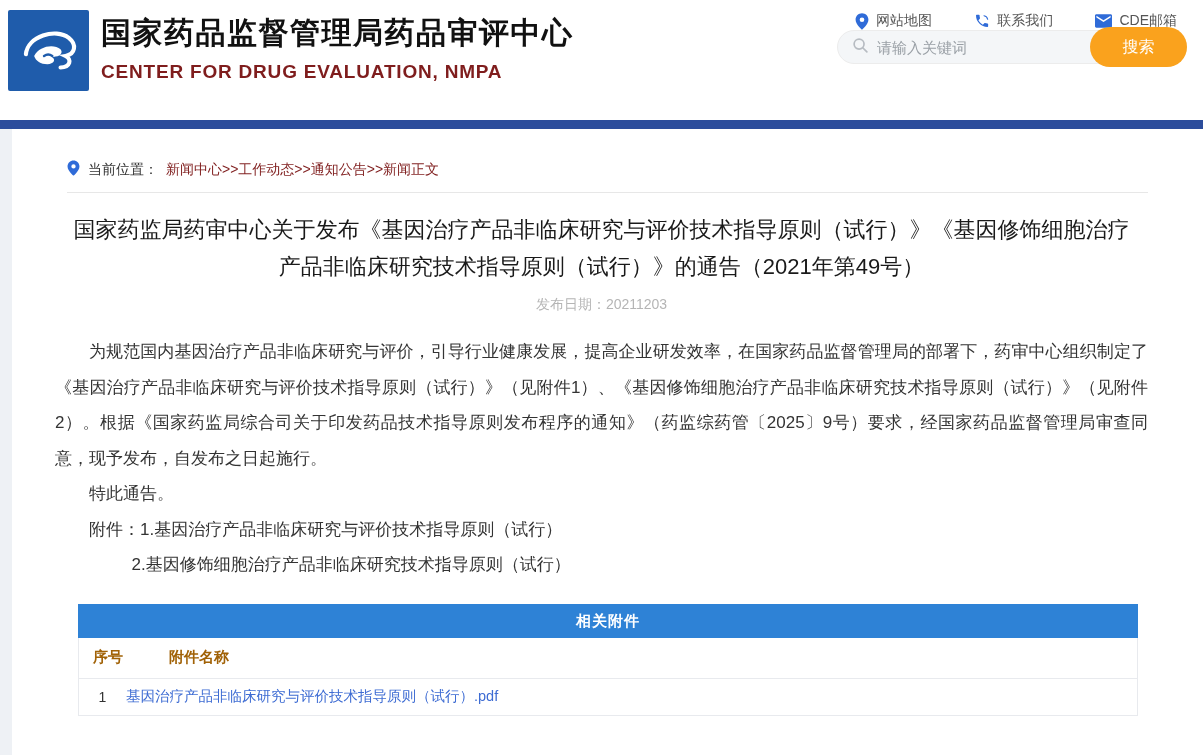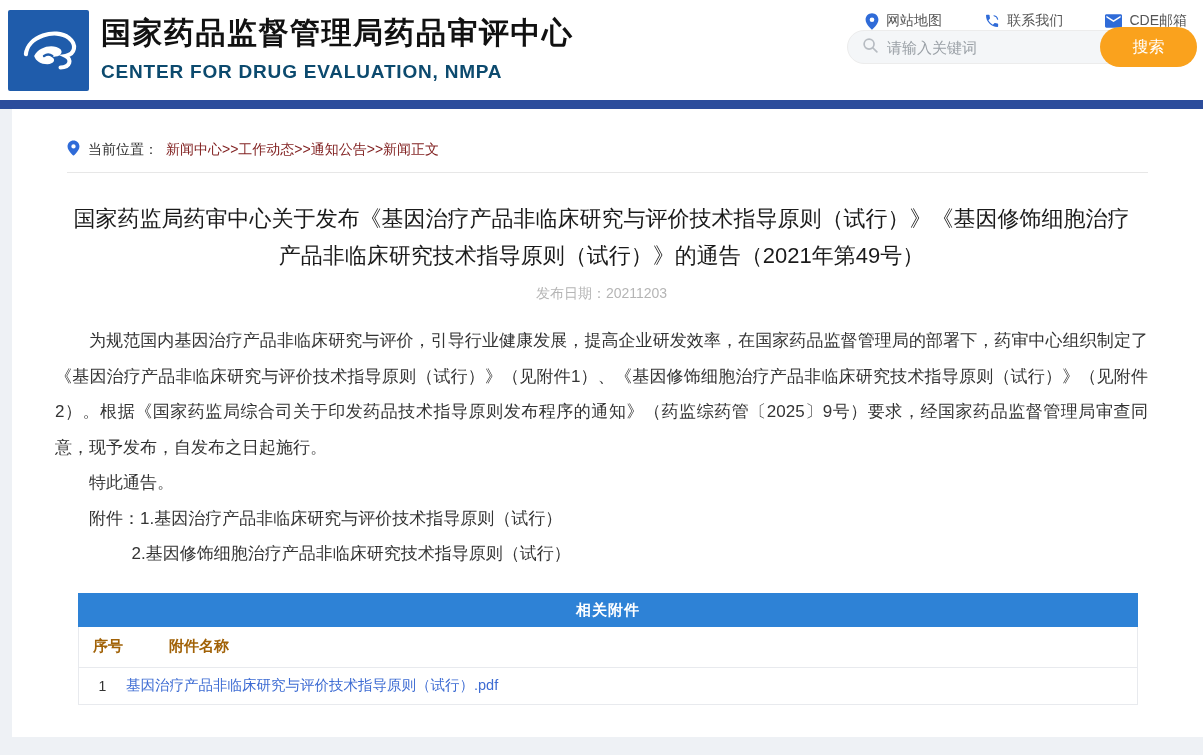--- a/index.html
+++ b/index.html
@@ -1,29 +1,29 @@
 <!DOCTYPE html>
 <html><head>
 <meta charset="utf-8">
 <style>
   * { margin:0; padding:0; box-sizing:border-box; }
   html,body { width:1203px; height:755px; overflow:hidden;
     font-family:"Liberation Sans","DejaVu Sans",sans-serif;
     background:#eef1f5; }
 
   
-  .site-header { background:#fff; height:100px; position:relative; width:100%; }
+  .site-header { background:#fff; height:120px; position:relative; width:100%; }
   .brand { position:absolute; left:8px; top:10px; display:flex; align-items:flex-start; }
   .logo { width:81px; height:81px; background:#1f5cab; border-radius:2px;
           display:flex; align-items:center; justify-content:center; }
   .brand-text { margin-left:12px; padding-top:4px; }
   .site-title { font-size:30px; font-weight:bold; color:#111; letter-spacing:1.5px; line-height:38px; }
-  .site-subtitle { margin-top:9px; font-size:19px; font-weight:bold; color:#0c4a6e; letter-spacing:0.8px; }
+  .site-subtitle { margin-top:9px; font-size:19px; font-weight:bold; color:#7f1d1d; letter-spacing:0.8px; }
 
-  .header-right { position:absolute; right:6px; top:12px; width:350px; }
+  .header-right { position:absolute; right:16px; top:12px; width:350px; }
   .quick-links { display:flex; justify-content:space-between; padding:0 10px 0 18px; }
   .quick-link { display:flex; align-items:center; gap:7px; text-decoration:none;
                 font-size:14px; color:#555; cursor:pointer; }
   .quick-link svg { display:block; }
 
   .search-bar { position:relative; height:34px; }
   .search-field { width:100%; height:34px; background:#f4f6f8; border:1px solid #ececec;
     border-radius:17px; display:flex; align-items:center; padding-left:14px; }
   .search-field input { border:none; outline:none; background:transparent;
     font-size:15px; color:#333; width:190px; margin-left:8px;
@@ -37,21 +37,21 @@
 
   
   .page-body { margin-left:12px; background:#fff; height:628px;
                padding:12px 55px 0 43px; position:relative; }
 
   .breadcrumb { display:flex; align-items:center; gap:8px; padding:19px 0 0 12px;
                 font-size:14px; color:#333; }
   .breadcrumb .crumb-path { color:#7f1d1d; cursor:pointer; }
   .breadcrumb-divider { border-bottom:1px solid #e7e7e7; margin:13px 0 0 12px; }
 
-  .article-title { margin-top:27px; text-align:center; font-size:22px; color:#1a1a1a;
+  .article-title { margin-top:18px; text-align:center; font-size:22px; color:#1a1a1a;
                    line-height:37px; font-weight:normal; padding:0 10px; }
   .article-date { margin-top:11px; text-align:center; font-size:14px; color:#b5b5b5; }
 
   .article-body { margin-top:20px; font-size:17px; color:#333; line-height:35.5px;
                   text-align:justify; }
   .article-body p { text-indent:2em; }
   .attach-line-1 { text-indent:2em; }
   .attach-line-2 { text-indent:4.5em; }
 
   .signature { margin:16px 120px 0 auto; width:fit-content; text-align:center;

